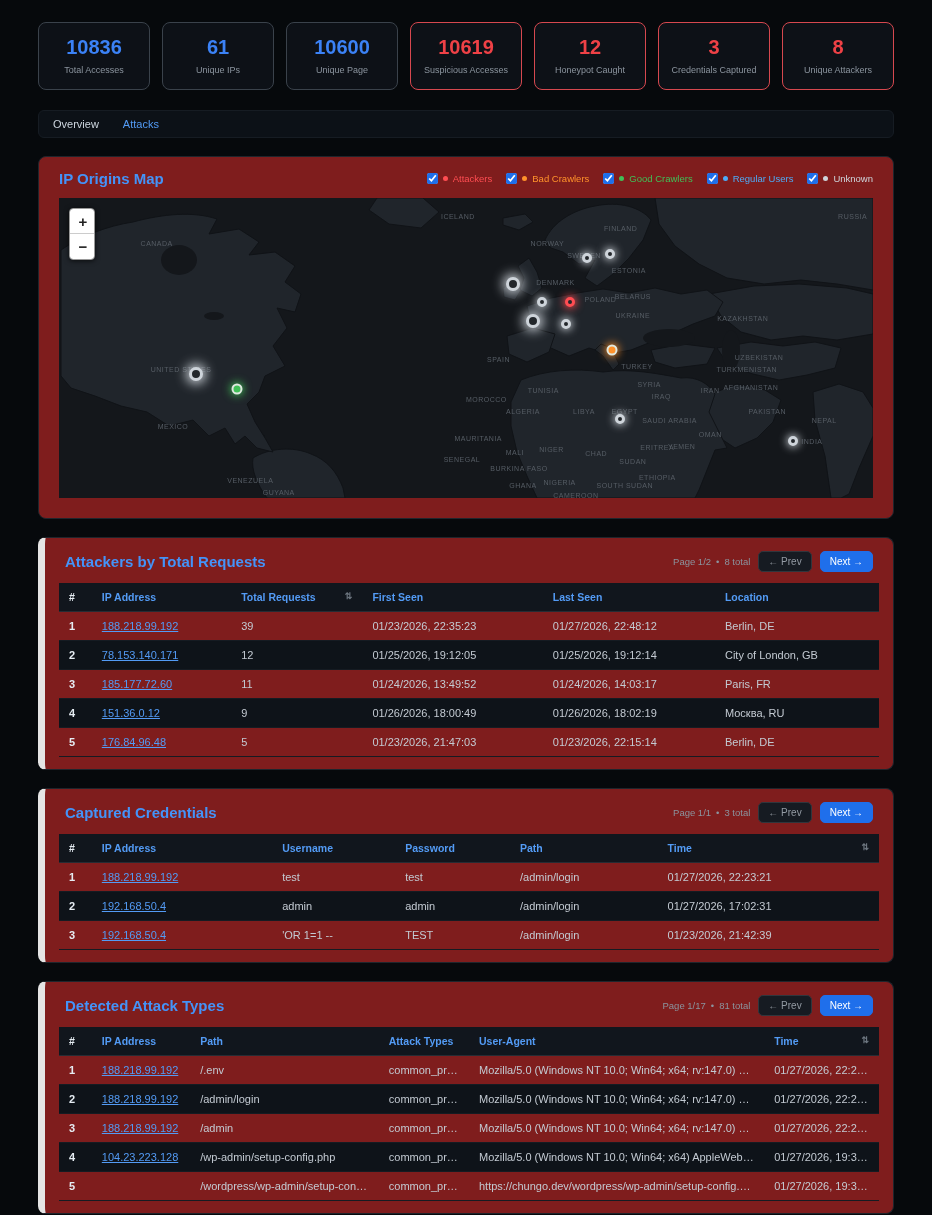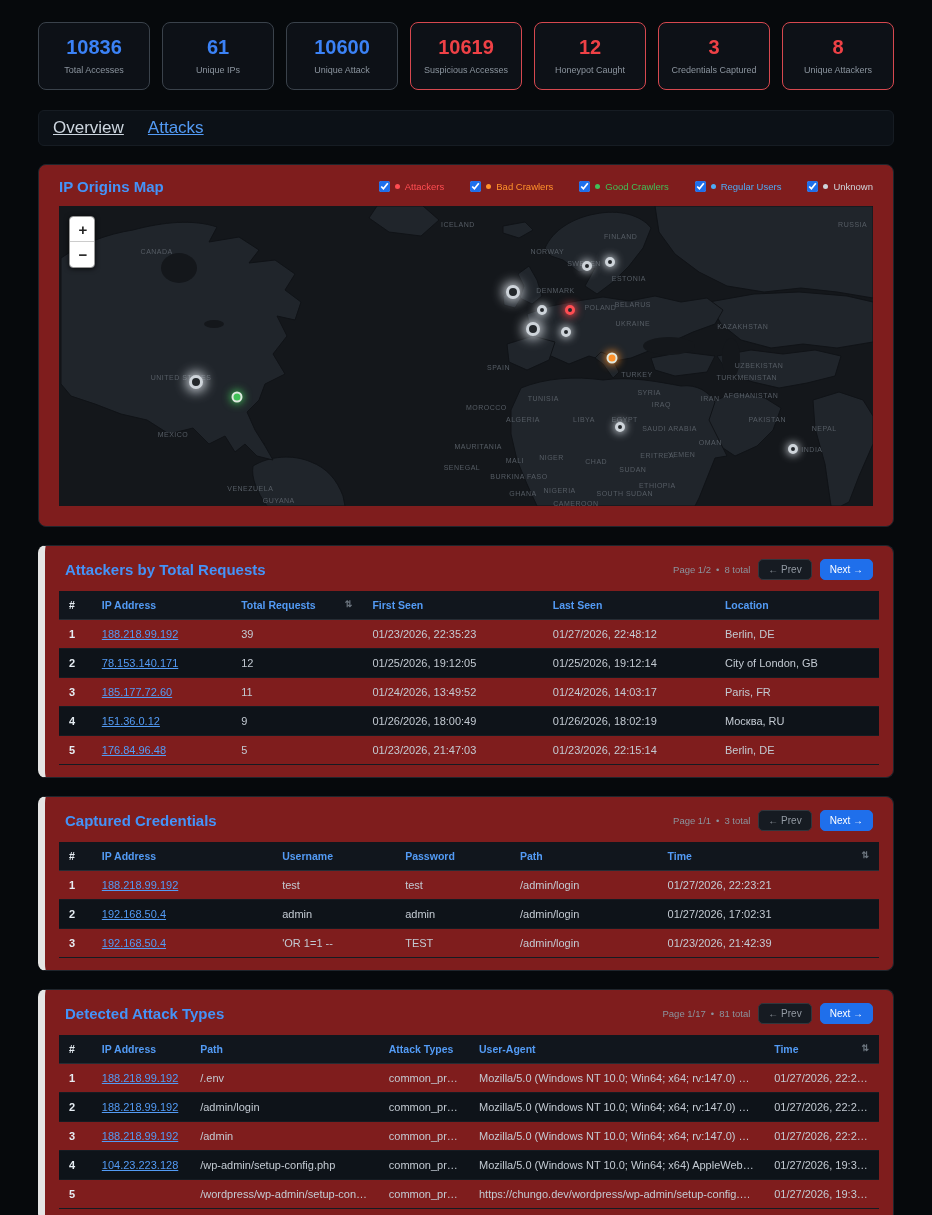--- a/index.html
+++ b/index.html
@@ -14,42 +14,42 @@
   
   .stats { display:flex; gap:12px; margin:12px 0 20px;justify-content:center; }
   .stat { flex:1; background:#0d1117; border:1px solid #3a424b; border-radius:8px; text-align:center; padding:13px 4px 14px; }
   .stat.alert { border-color:#d6484f; }
   .stat-value { font-size:20px; font-weight:700; color:#3b82f6; }
   .stat.alert .stat-value { color:#ef4146; }
   .stat-label { font-size:9px; color:#8b949e; margin-top:6px; }
 
   
   .tabs { background:#0c1117; border:1px solid #161c23; border-radius:6px; padding:7px 14px; display:flex; gap:24px; margin-bottom:18px; }
-  .tab { font-size:17px; color:#539bf5; text-decoration:underline; cursor:pointer; }
+  .tab { font-size:11px; color:#539bf5; cursor:pointer; }
   .tab.active { color:#cdd6df; }
 
   
   .card { background:#7f1d1d; border:1px solid #1f252c; border-radius:8px; margin-bottom:18px; }
   .card-head { display:flex; justify-content:space-between; align-items:center; padding:13px 20px 11px; }
   .card-title { font-size:15px; font-weight:700; color:#4493f8; margin:0; }
   .table-card { border-left:7px solid #e5e5e5; }
 
   
   .map-wrap { position:relative; margin:0 20px 20px; height:300px; background:#14171b; overflow:hidden; cursor:grab; }
   .map-svg { position:absolute; inset:0; width:100%; height:100%; display:block; }
   .map-label { position:absolute; transform:translate(-50%,-50%); font-size:7px; letter-spacing:.5px; color:#565d65; white-space:nowrap; text-transform:uppercase; }
   .marker { position:absolute; width:10px; height:10px; border-radius:50%; transform:translate(-50%,-50%); background:#23272b; border:3px solid var(--mc); box-shadow:0 0 8px 1px var(--mc); cursor:pointer; z-index:4; }
   .marker.filled { background:var(--mc); border:2px solid #dfe8e0; width:11px; height:11px; }
   .marker.big { width:14px; height:14px; box-shadow:0 0 12px 3px var(--mc); }
   .zoom-control { position:absolute; top:10px; left:10px; width:26px; border-radius:4px; overflow:hidden; box-shadow:0 1px 5px rgba(0,0,0,.7); z-index:5; border:1px solid #999; }
   .zoom-control button { display:block; width:26px; height:25px; background:#ffffff; color:#222; font-size:15px; font-weight:700; border:0; border-bottom:1px solid #ccc; cursor:pointer; line-height:1; padding:0; }
   .zoom-control button:last-child { border-bottom:0; }
 
   
-  .legend { display:flex; align-items:center; gap:26px; }
+  .legend { display:flex; align-items:center; gap:14px; }
   .legend-item { display:flex; align-items:center; gap:5px; font-size:9.5px; color:#aab2ba; }
   .legend-item input { width:11px; height:11px; accent-color:#1f6feb; margin:0; cursor:pointer; }
   .dot { width:5px; height:5px; border-radius:50%; display:inline-block; }
 
   
   .pagination { display:flex; align-items:center; gap:8px; }
   .page-info { font-size:9.5px; color:#8b949e; display:flex; gap:5px; align-items:center; }
   .btn { font-size:10px; padding:4px 9px; border-radius:5px; border:1px solid #30363d; background:#161b22; color:#939aa3; cursor:pointer; }
   .btn.primary { background:#1f6feb; border-color:#1f6feb; color:#fff; }
 
@@ -73,21 +73,21 @@
     <div class="stat">
       <div class="stat-value">10836</div>
       <div class="stat-label">Total Accesses</div>
     </div>
     <div class="stat">
       <div class="stat-value">61</div>
       <div class="stat-label">Unique IPs</div>
     </div>
     <div class="stat">
       <div class="stat-value">10600</div>
-      <div class="stat-label">Unique Attack</div>
+      <div class="stat-label">Unique Page</div>
     </div>
     <div class="stat alert">
       <div class="stat-value">10619</div>
       <div class="stat-label">Suspicious Accesses</div>
     </div>
     <div class="stat alert">
       <div class="stat-value">12</div>
       <div class="stat-label">Honeypot Caught</div>
     </div>
     <div class="stat alert">

